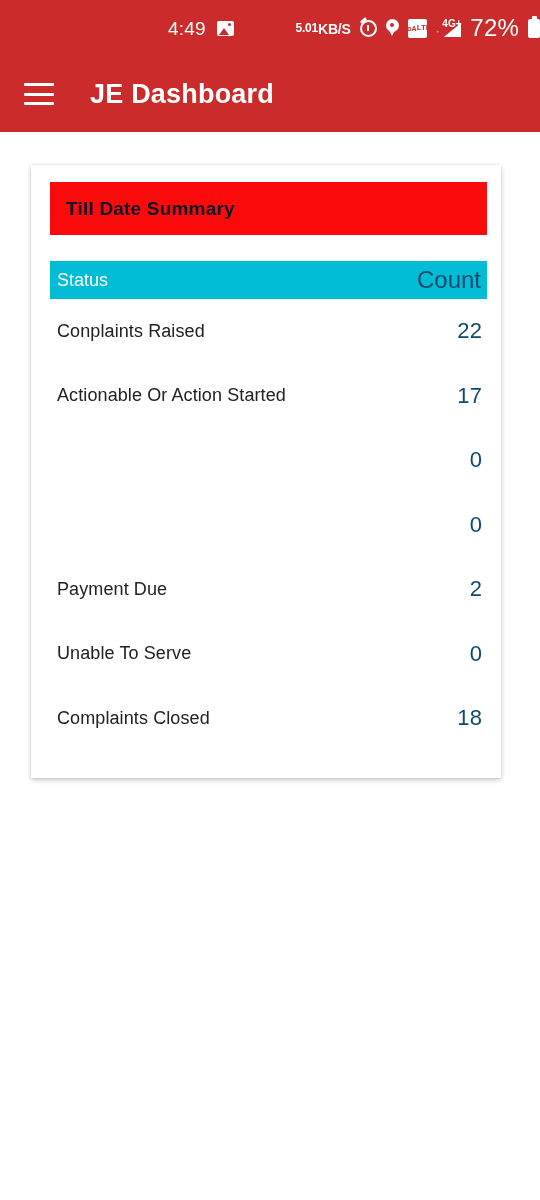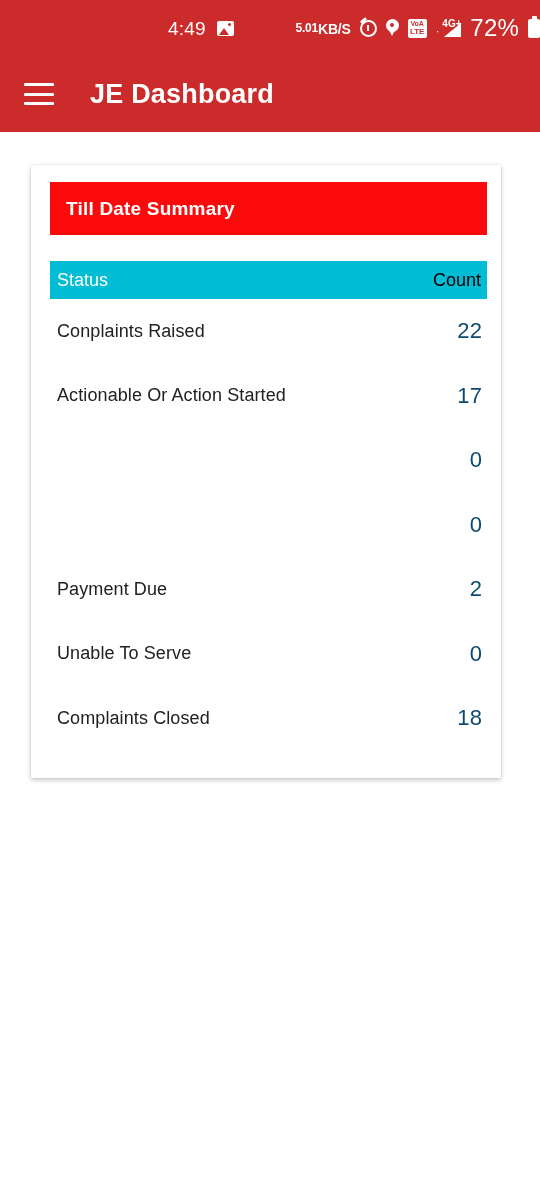--- a/index.html
+++ b/index.html
@@ -154,21 +154,21 @@
     background: #cc2b2b;
     z-index: 2;
   }
 
   .icon-volte {
     width: 19px; height: 19px;
     background: #ffffff;
     border-radius: 2px;
     color: #cc2b2b;
     display: flex;
-    flex-direction: column;
+    flex-direction: row;
     align-items: center;
     justify-content: center;
     line-height: 1;
     box-sizing: border-box;
   }
   .icon-volte .v1 { font-size: 7px; font-weight: bold; }
   .icon-volte .v2 { font-size: 8px; font-weight: bold; margin-top: 0.5px; }
 
   .signal-group {
     display: flex;
@@ -285,43 +285,43 @@
 
   .summary-header {
     margin: 17px 14px 0 19px;
     height: 53px;
     background: #fa0a0a;
     display: flex;
     align-items: center;
     box-sizing: border-box;
   }
   .summary-header .sh-text {
-    color: #ffffff;
+    color: #0f172a;
     font-size: 19px;
     font-weight: bold;
     margin-left: 16px;
     letter-spacing: 0.2px;
   }
 
   .table-head {
     margin: 26px 14px 0 19px;
     height: 38px;
     background: #00bcd4;
     display: flex;
     align-items: center;
     box-sizing: border-box;
   }
   .th-status {
     color: #ffffff;
     font-size: 18px;
     margin-left: 7px;
   }
   .th-count {
-    color: #000000;
-    font-size: 18px;
+    color: #0c4a6e;
+    font-size: 24px;
     margin-left: auto;
     margin-right: 6px;
   }
 
   .rows {
     margin: 0 14px 0 19px;
   }
   .row {
     height: 64.5px;
     display: flex;

